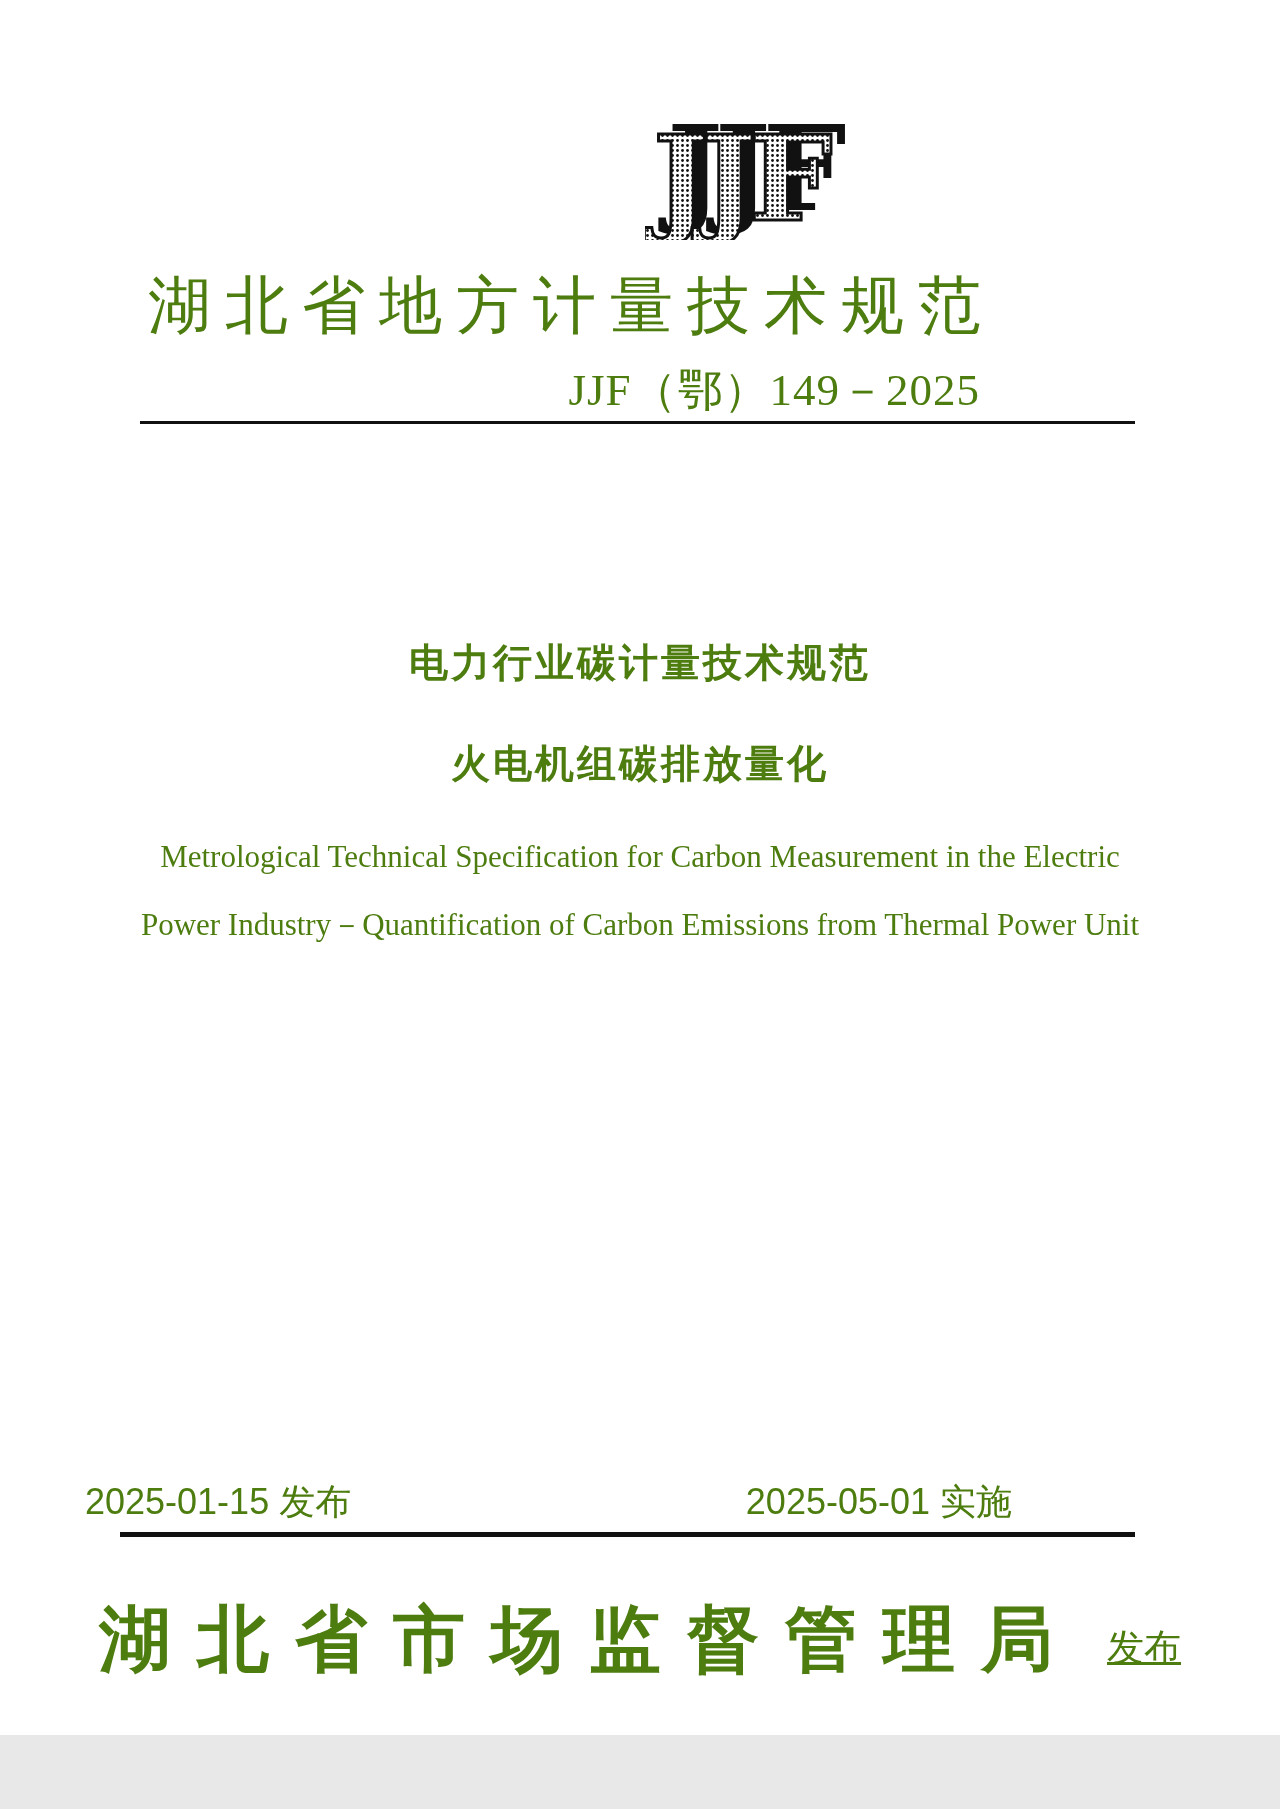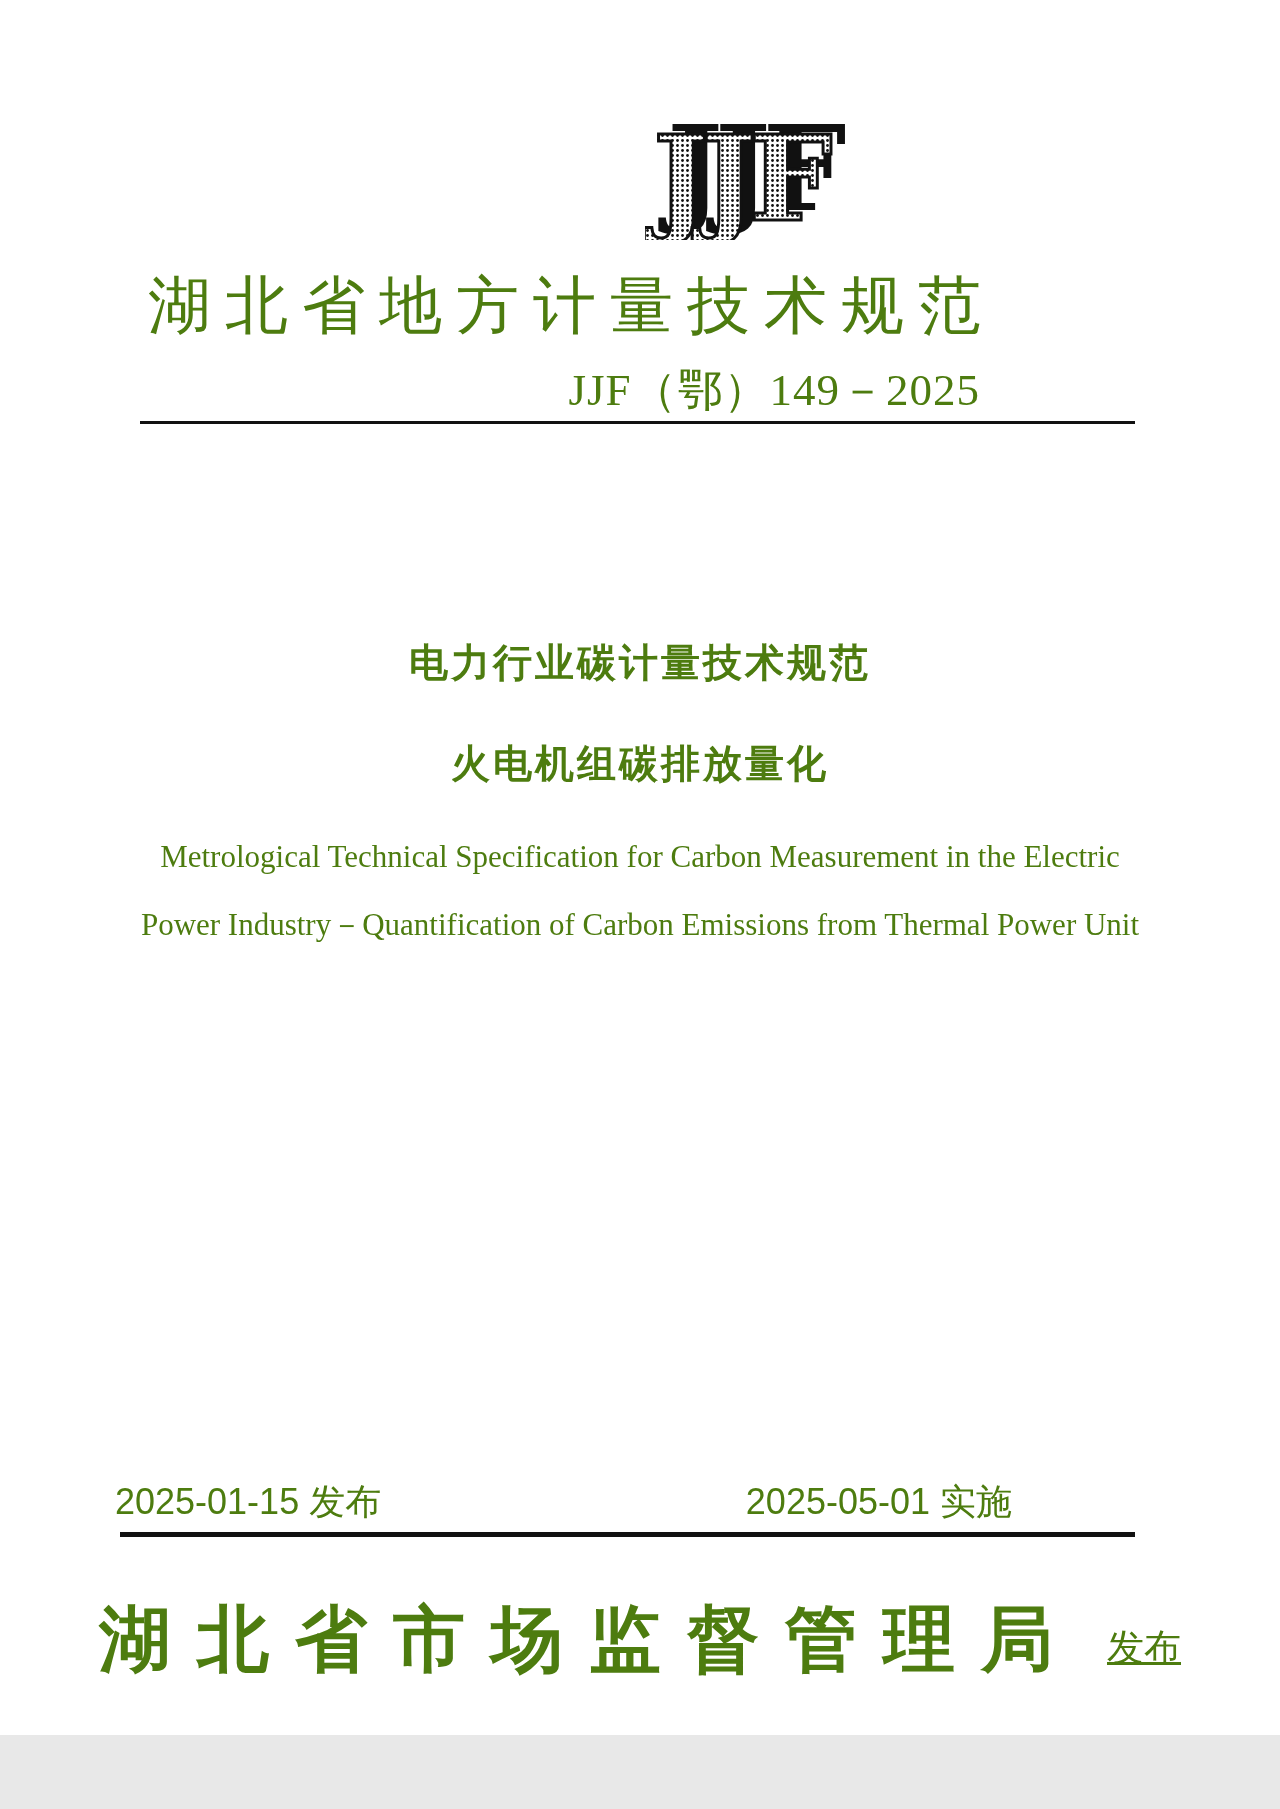--- a/index.html
+++ b/index.html
@@ -82,21 +82,21 @@
   }
   .title-en-1 { top: 839px; }
   .title-en-2 { top: 904px; }
 
   .dates-row {
     position: absolute;
     top: 1478px;
     left: 0;
     width: 1280px;
     box-sizing: border-box;
-    padding-left: 115px;
+    padding-left: 85px;
     padding-right: 268px;
     display: flex;
     justify-content: space-between;
     font-size: 36px;
     font-family: "Liberation Sans", sans-serif;
   }
 
   .rule-bottom {
     position: absolute;
     left: 120px;

